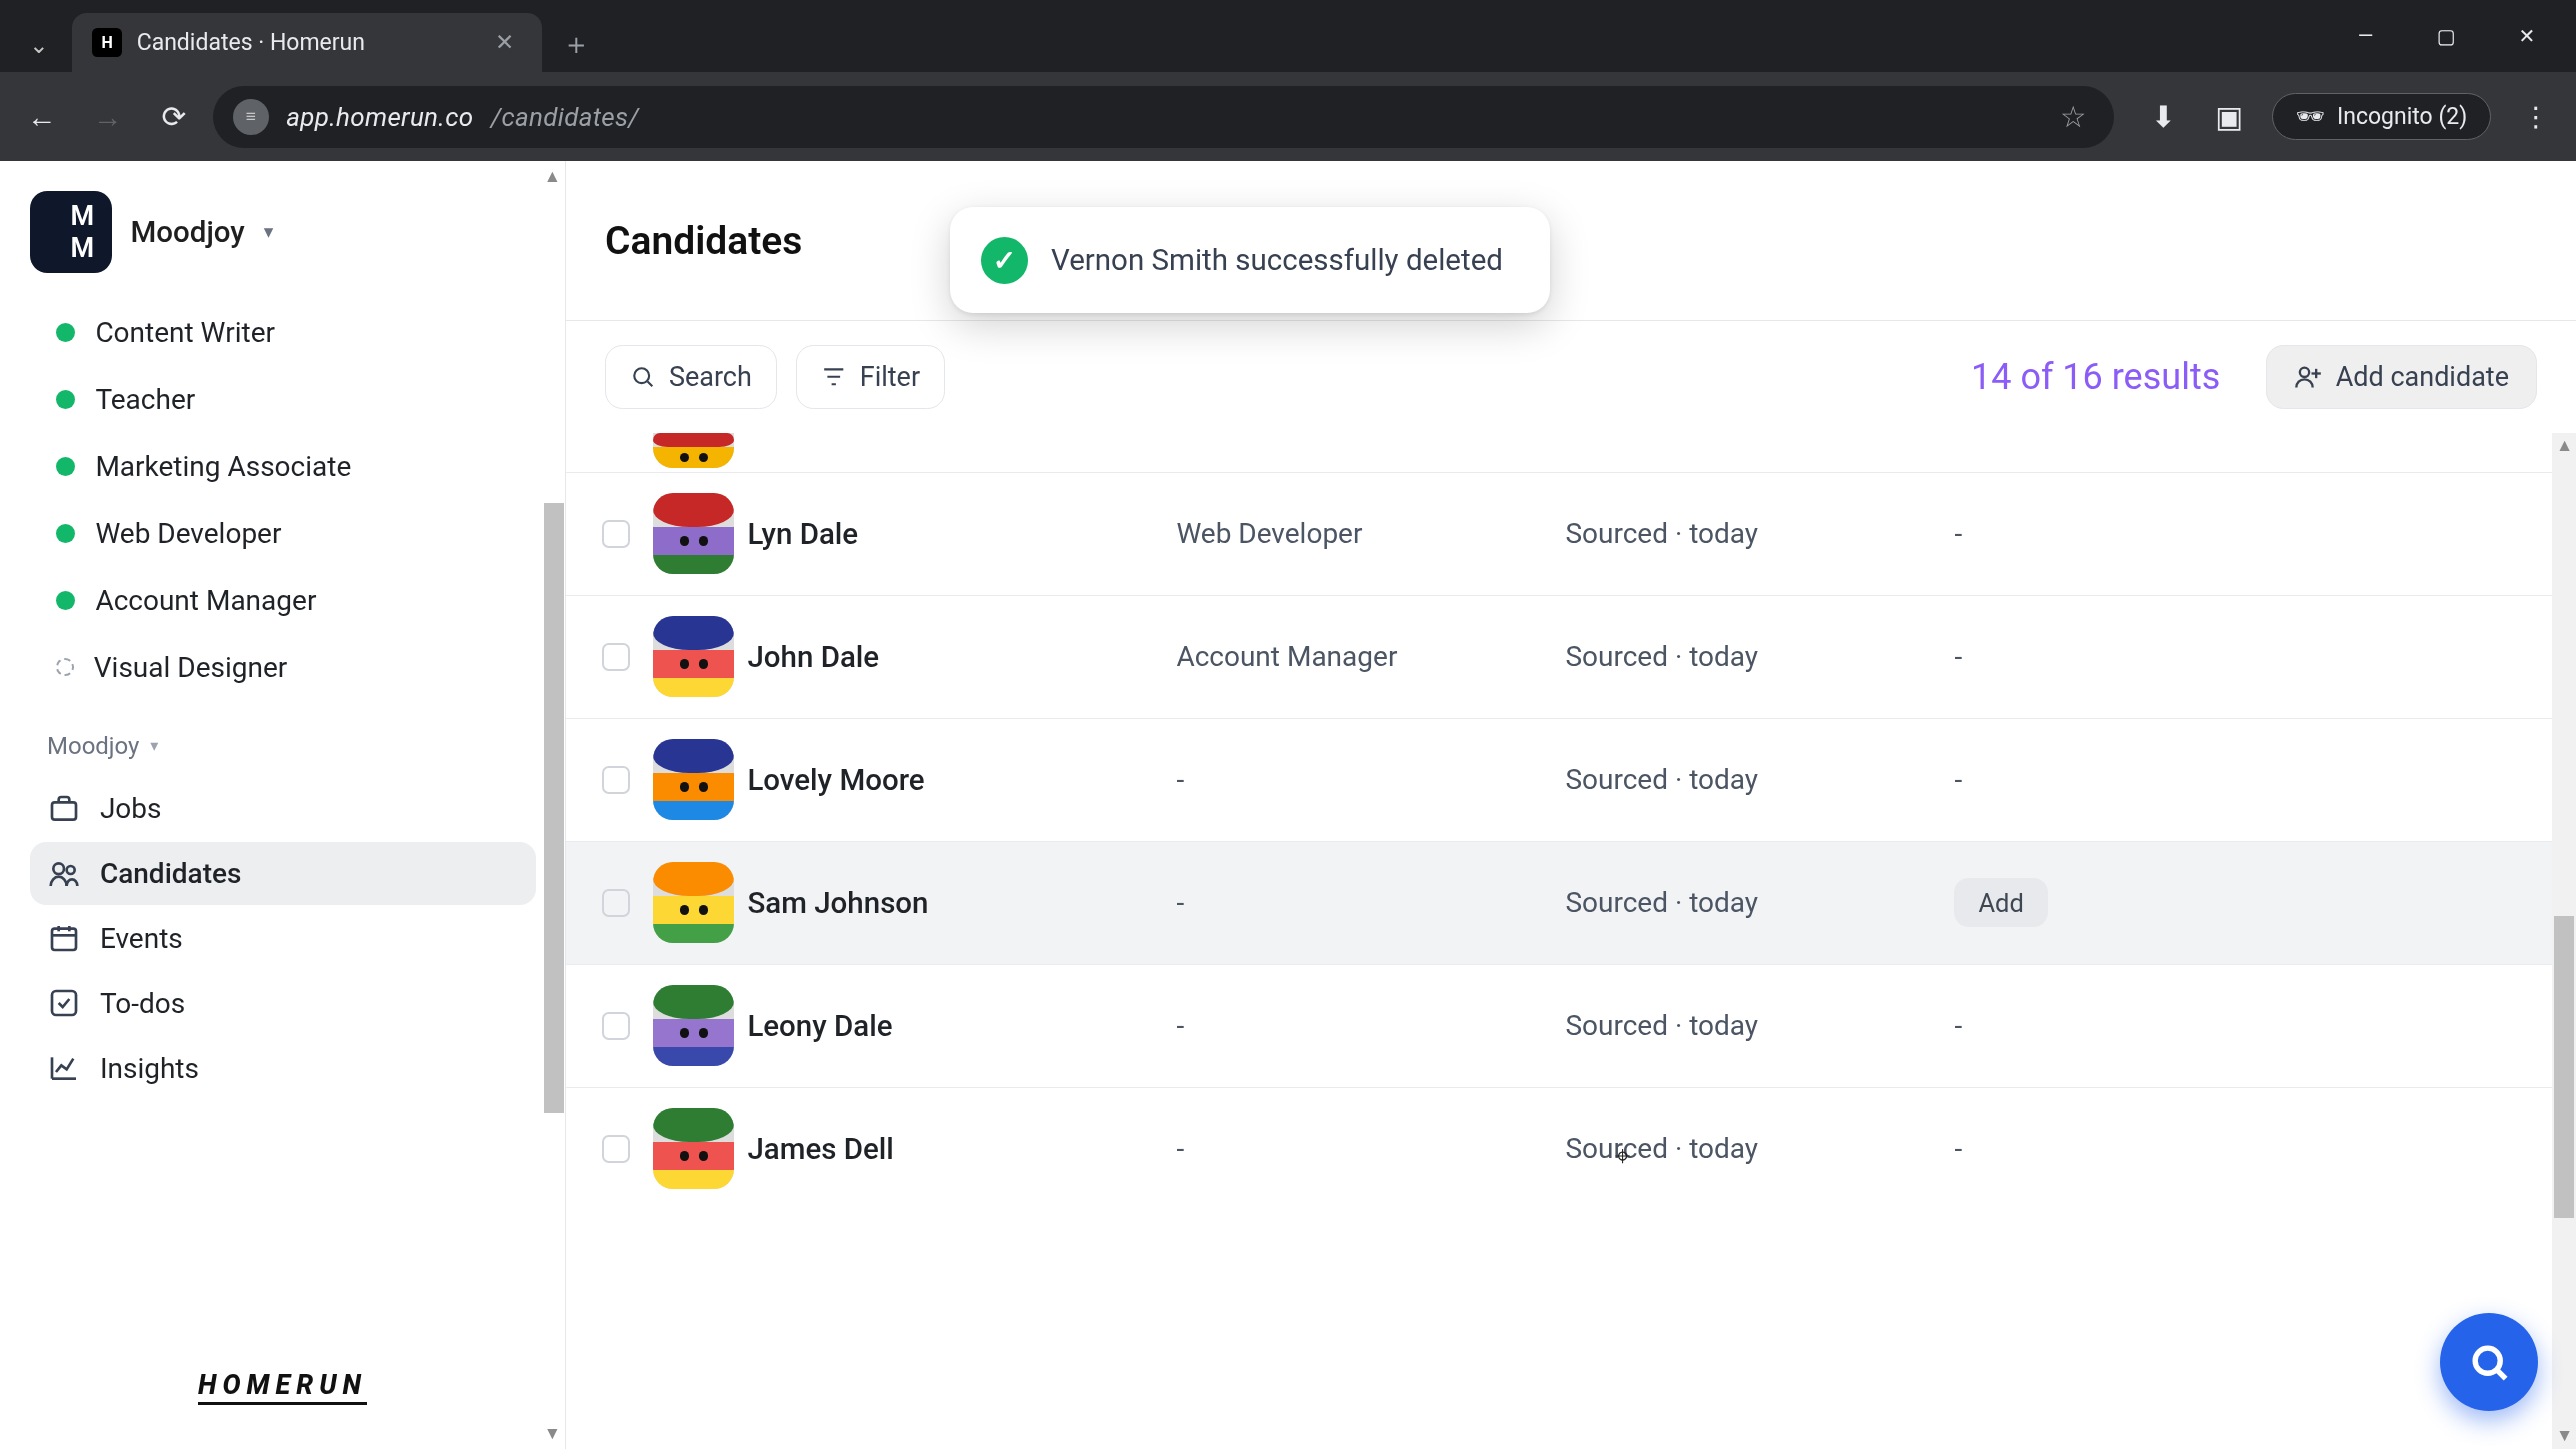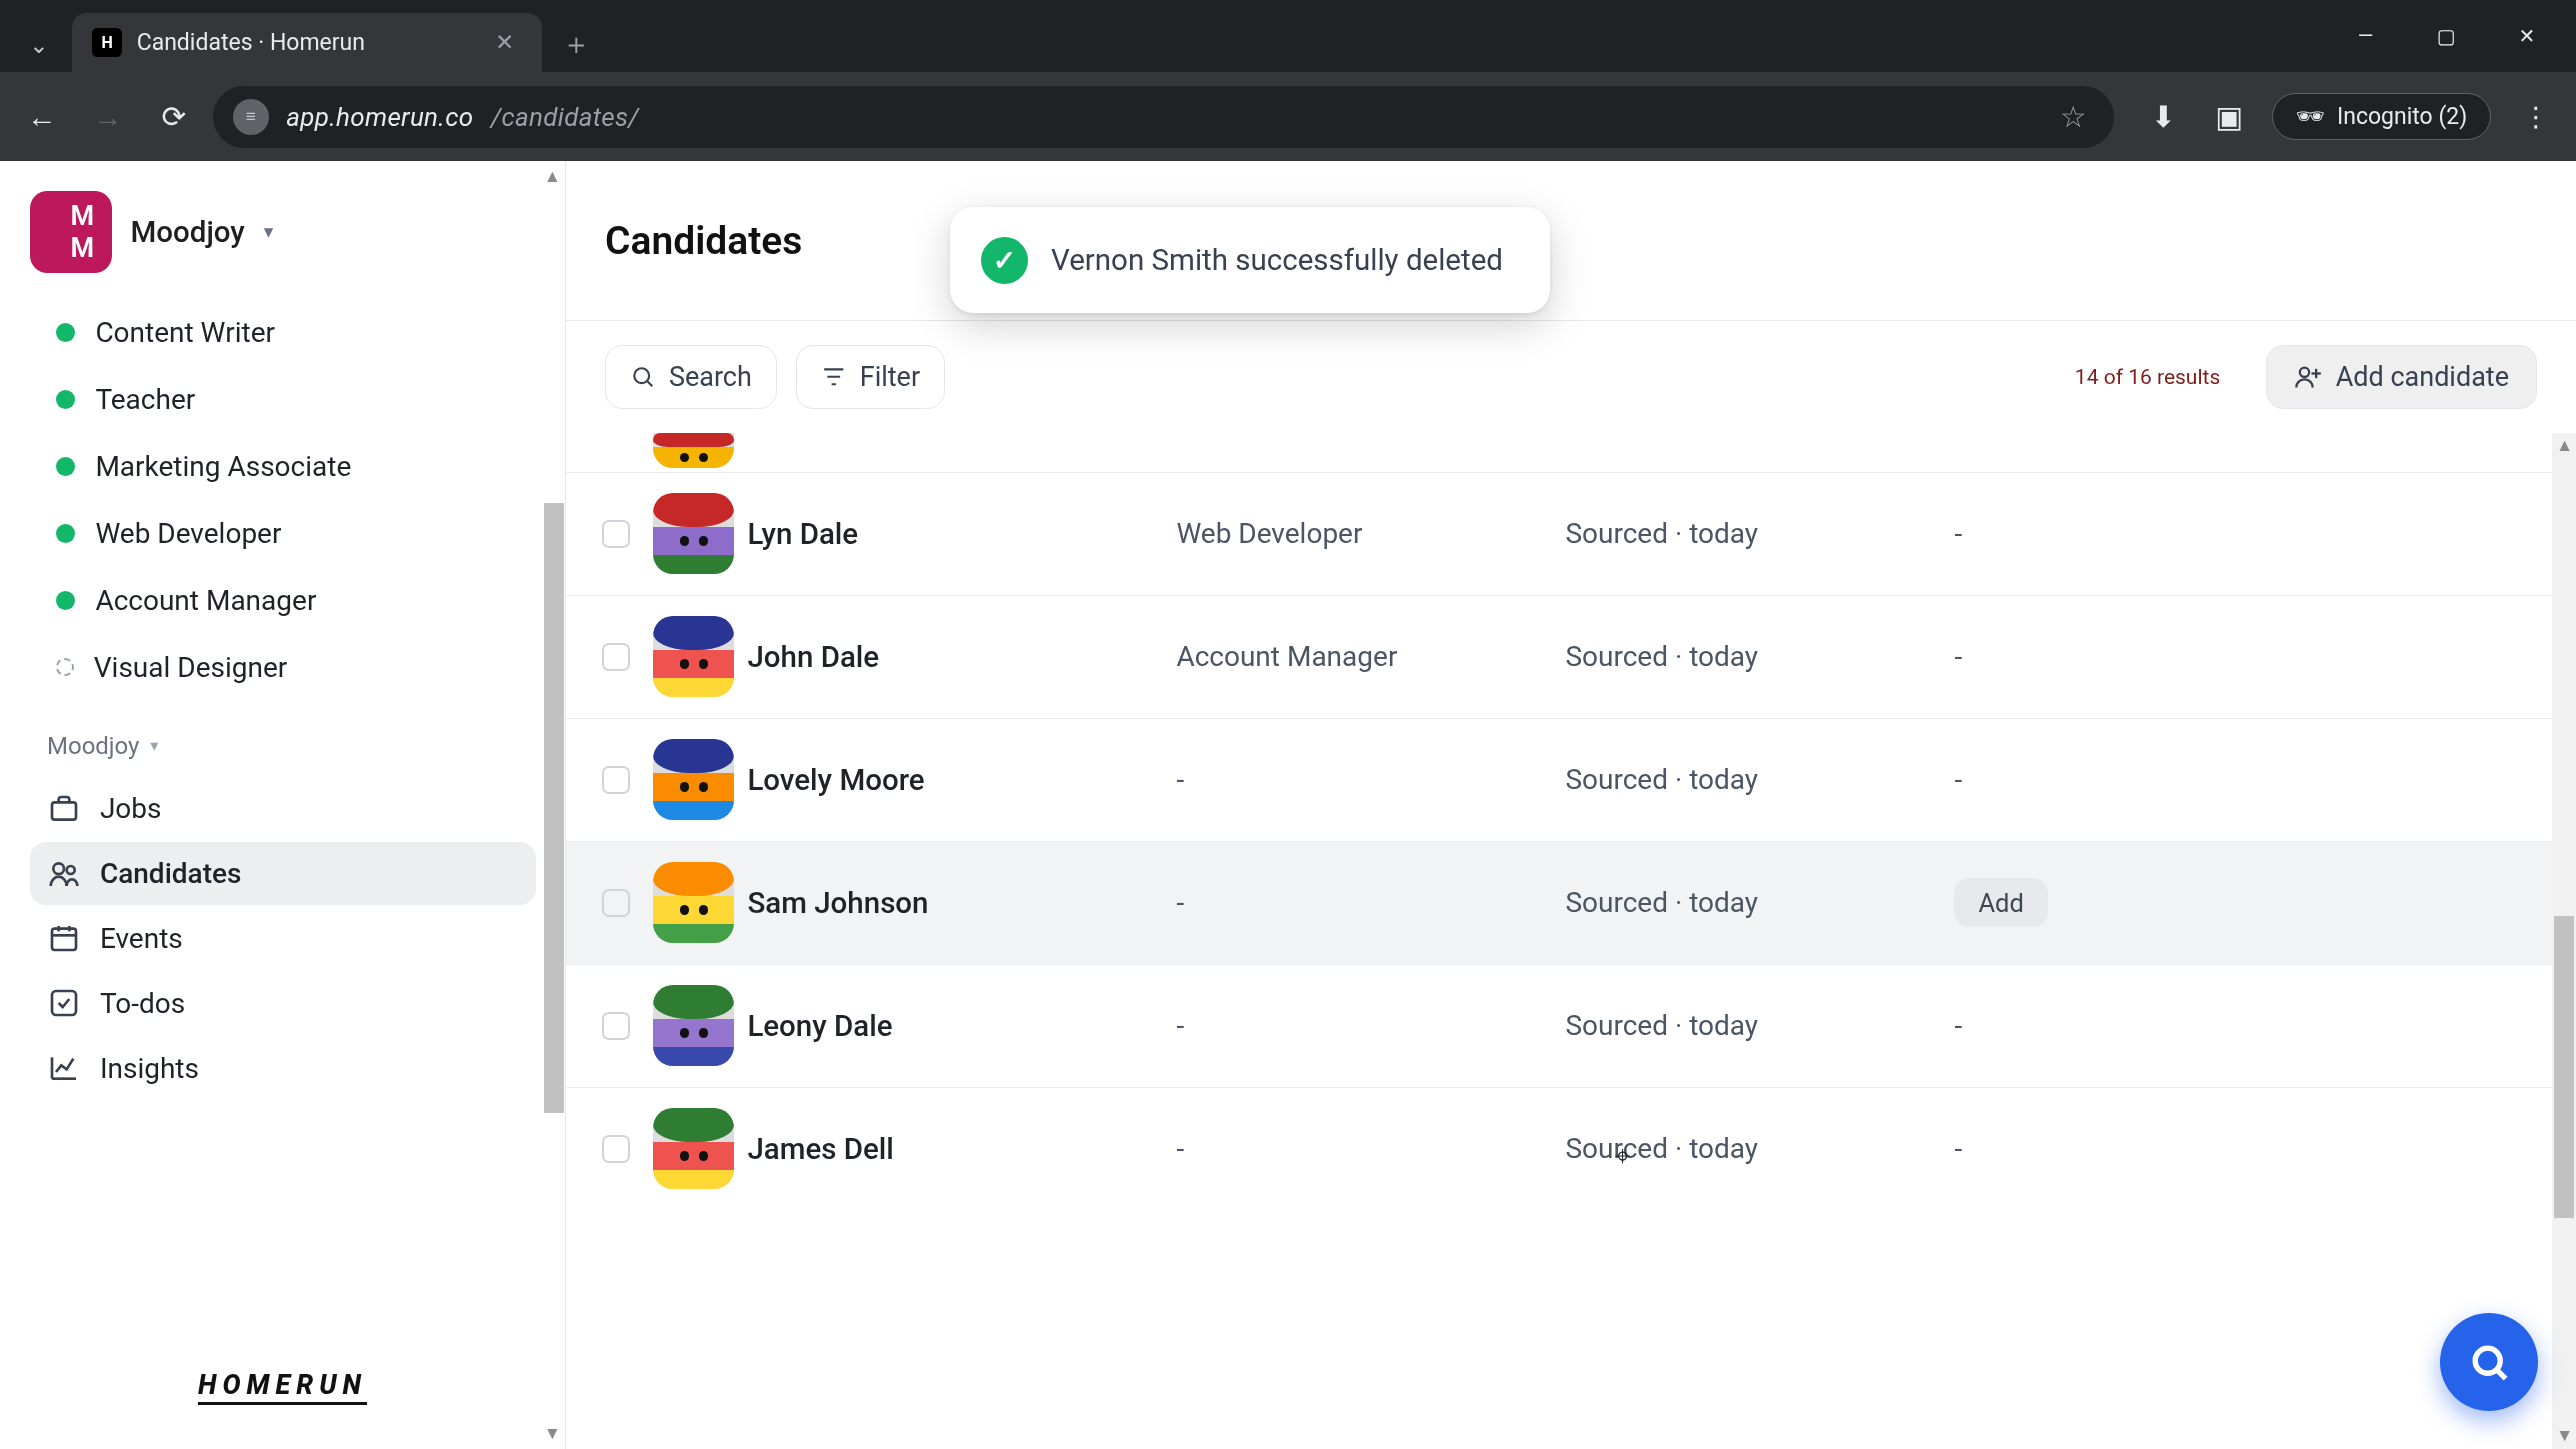--- a/index.html
+++ b/index.html
@@ -27,21 +27,21 @@
   .star-btn { color: #9aa0a6; font-size: 29.5px; margin-left: auto; padding: 0 8px; cursor: pointer; }
   .toolbar-right { display: flex; align-items: center; gap: 19px; padding-left: 13.4px; }
   .tool-icon { color: #e8eaed; font-size: 29.5px; width: 47px; text-align: center; cursor: pointer; }
   .incognito-pill { display: flex; align-items: center; gap: 12px; background: #202124; border: 0.7px solid #5f6368; border-radius: 34px; padding: 9.4px 23px; color: #e8eaed; font-size: 23px; }
   .kebab { color: #e8eaed; font-size: 27px; padding: 0 12px; cursor: pointer; }
 
   
   .viewport { background: #fff; height: calc(1449px - 72px - 89px); display: flex; position: relative; }
   .sidebar { width: 566px; border-right: 1.3px solid #e5e7eb; display: flex; flex-direction: column; position: relative; }
   .workspace { display: flex; align-items: center; gap: 19px; padding: 29.5px 29.5px 23px; }
-  .workspace-logo { width: 82px; height: 82px; background: #be185d; color: #fff; border-radius: 17.4px; display: flex; align-items: center; justify-content: center; font-size: 27px; font-weight: 600; letter-spacing: 2.7px; padding-left: 41px; }
+  .workspace-logo { width: 82px; height: 82px; background: #0f172a; color: #fff; border-radius: 17.4px; display: flex; align-items: center; justify-content: center; font-size: 27px; font-weight: 600; letter-spacing: 2.7px; padding-left: 41px; }
   .workspace-name { font-size: 29.5px; font-weight: 550; color: #1f1f1f; }
   .workspace-caret { color: #6b7280; font-size: 19px; }
 
   .job-list { padding: 4px 24px 0 43px; display: flex; flex-direction: column; gap: 2px; }
   .job-item { display: flex; align-items: center; gap: 20px; padding: 16px 13.4px; border-radius: 12px; cursor: pointer; }
   .dot { width: 19px; height: 19px; border-radius: 50%; }
   .dot.green { background: #12b76a; }
   .dot.dashed { width: 17.4px; height: 17.4px; border: 2px dashed #9ca3af; border-radius: 50%; background: transparent; }
   .job-label { font-size: 28px; color: #1f2328; }
 
@@ -68,21 +68,21 @@
   .page-header { height: 160px; border-bottom: 1.3px solid #e5e7eb; display: flex; align-items: center; padding: 0 39px; }
   .page-title { font-size: 39px; font-weight: 650; color: #111; }
 
   .toast { position: absolute; left: 950px; top: 46px; background: #fff; border-radius: 23px; box-shadow: 0 12px 40px rgba(0,0,0,.18), 0 1.3px 4px rgba(0,0,0,.08); padding: 29.5px 47px 29.5px 31px; display: flex; align-items: center; gap: 23px; }
   .toast-check { width: 47px; height: 47px; border-radius: 50%; background: #12b76a; display: flex; align-items: center; justify-content: center; color: #fff; font-size: 28px; font-weight: 800; }
   .toast-text { font-size: 29.5px; color: #374151; }
 
   .controls-row { display: flex; align-items: center; gap: 19px; padding: 24px 39px; }
   .pill-btn { display: flex; align-items: center; gap: 13.4px; border: 1.3px solid #e3e6ea; border-radius: 17.4px; padding: 14.8px 24px; font-size: 27px; color: #374151; background: #fff; cursor: pointer; }
   .pill-btn svg { width: 25.5px; height: 25.5px; stroke: #374151; stroke-width: 2; fill: none; }
-  .results-count { margin-left: auto; font-size: 21px; color: #7f1d1d; }
+  .results-count { margin-left: auto; font-size: 36px; color: #8b5cf6; }
   .add-candidate { display: flex; align-items: center; gap: 13.4px; border: 1.3px solid #e3e6ea; border-radius: 17.4px; padding: 14.8px 27px; font-size: 27px; color: #374151; cursor: pointer; margin-left: 27px; }
   .add-candidate svg { width: 28px; height: 28px; stroke: #374151; stroke-width: 2; fill: none; }
 
   .table-wrap { flex: 1; overflow: hidden; position: relative; }
   .row { display: grid; grid-template-columns: 74px 94px 429px 389px 389px 1fr; align-items: center; height: 123px; border-top: 1.3px solid #e9ebee; padding: 0 39px 0 13.4px; }
   .row.clipped { height: 39px; border-top: none; }
   .row.hover { background: #f2f3f4; }
   .checkbox { width: 28px; height: 28px; border: 2px solid #d1d5db; border-radius: 6.7px; justify-self: center; }
   .avatar { width: 81px; height: 81px; border-radius: 20px; justify-self: start; background: #ddd; overflow: hidden; }
   .avatar.clipped { height: 35px; border-radius: 0 0 20px 20px; align-self: flex-start; }

